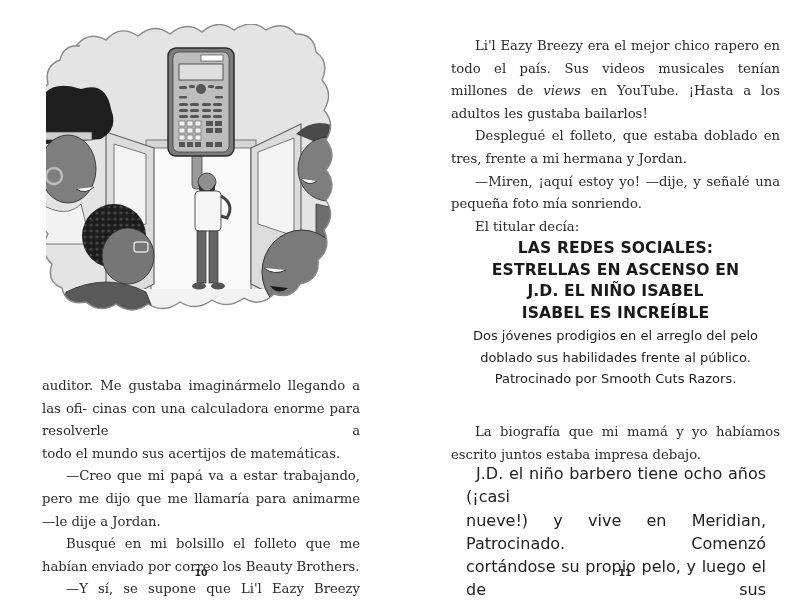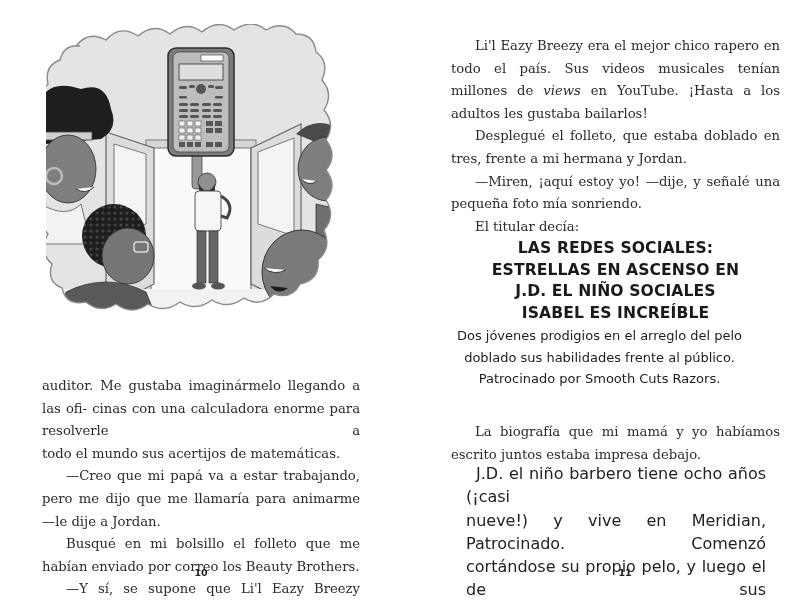--- a/index.html
+++ b/index.html
@@ -32,21 +32,21 @@
       position: absolute; left: 451px; top: 238px; width: 329px;
       text-align: center;
       font-family: "DejaVu Sans", sans-serif;
       font-weight: bold;
       font-size: 15.6px;
       line-height: 21.5px;
       color: #1a1a1a;
       letter-spacing: 0.1px;
     }
     .subhead {
-      position: absolute; left: 435px; top: 325px; width: 329px;
+      position: absolute; left: 451px; top: 325px; width: 329px;
       text-align: center;
       font-family: "DejaVu Sans", sans-serif;
       font-size: 13px;
       line-height: 21.5px;
       color: #1d1d1d;
     }
     .bio {
       position: absolute; left: 466px; top: 462px; width: 300px;
       font-family: "DejaVu Sans", sans-serif;
       font-size: 16px;
@@ -220,21 +220,21 @@
     <span>Li'l Eazy Breezy era el mejor chico rapero en todo el país. Sus videos musicales tenían millones de </span><i class="it">views</i><span> en YouTube. ¡Hasta a los adultos les gustaba bailarlos!</span>
   </p>
   <p class="indent">Desplegué el folleto, que estaba doblado en tres, frente a mi hermana y Jordan.</p>
   <p class="indent">—Miren, ¡aquí estoy yo! —dije, y señalé una pequeña foto mía sonriendo.</p>
   <p class="indent">El titular decía:</p>
 </div>
 
 <div class="headline">
   <div>LAS REDES SOCIALES:</div>
   <div>ESTRELLAS EN ASCENSO EN</div>
-  <div>J.D. EL NIÑO SOCIALES</div>
+  <div>J.D. EL NIÑO ISABEL</div>
   <div>ISABEL ES INCREÍBLE</div>
 </div>
 
 <div class="subhead">
   <div>Dos jóvenes prodigios en el arreglo del pelo</div>
   <div>doblado sus habilidades frente al público.</div>
   <div>Patrocinado por Smooth Cuts Razors.</div>
 </div>
 
 <div class="right-text-mid serif-text">

